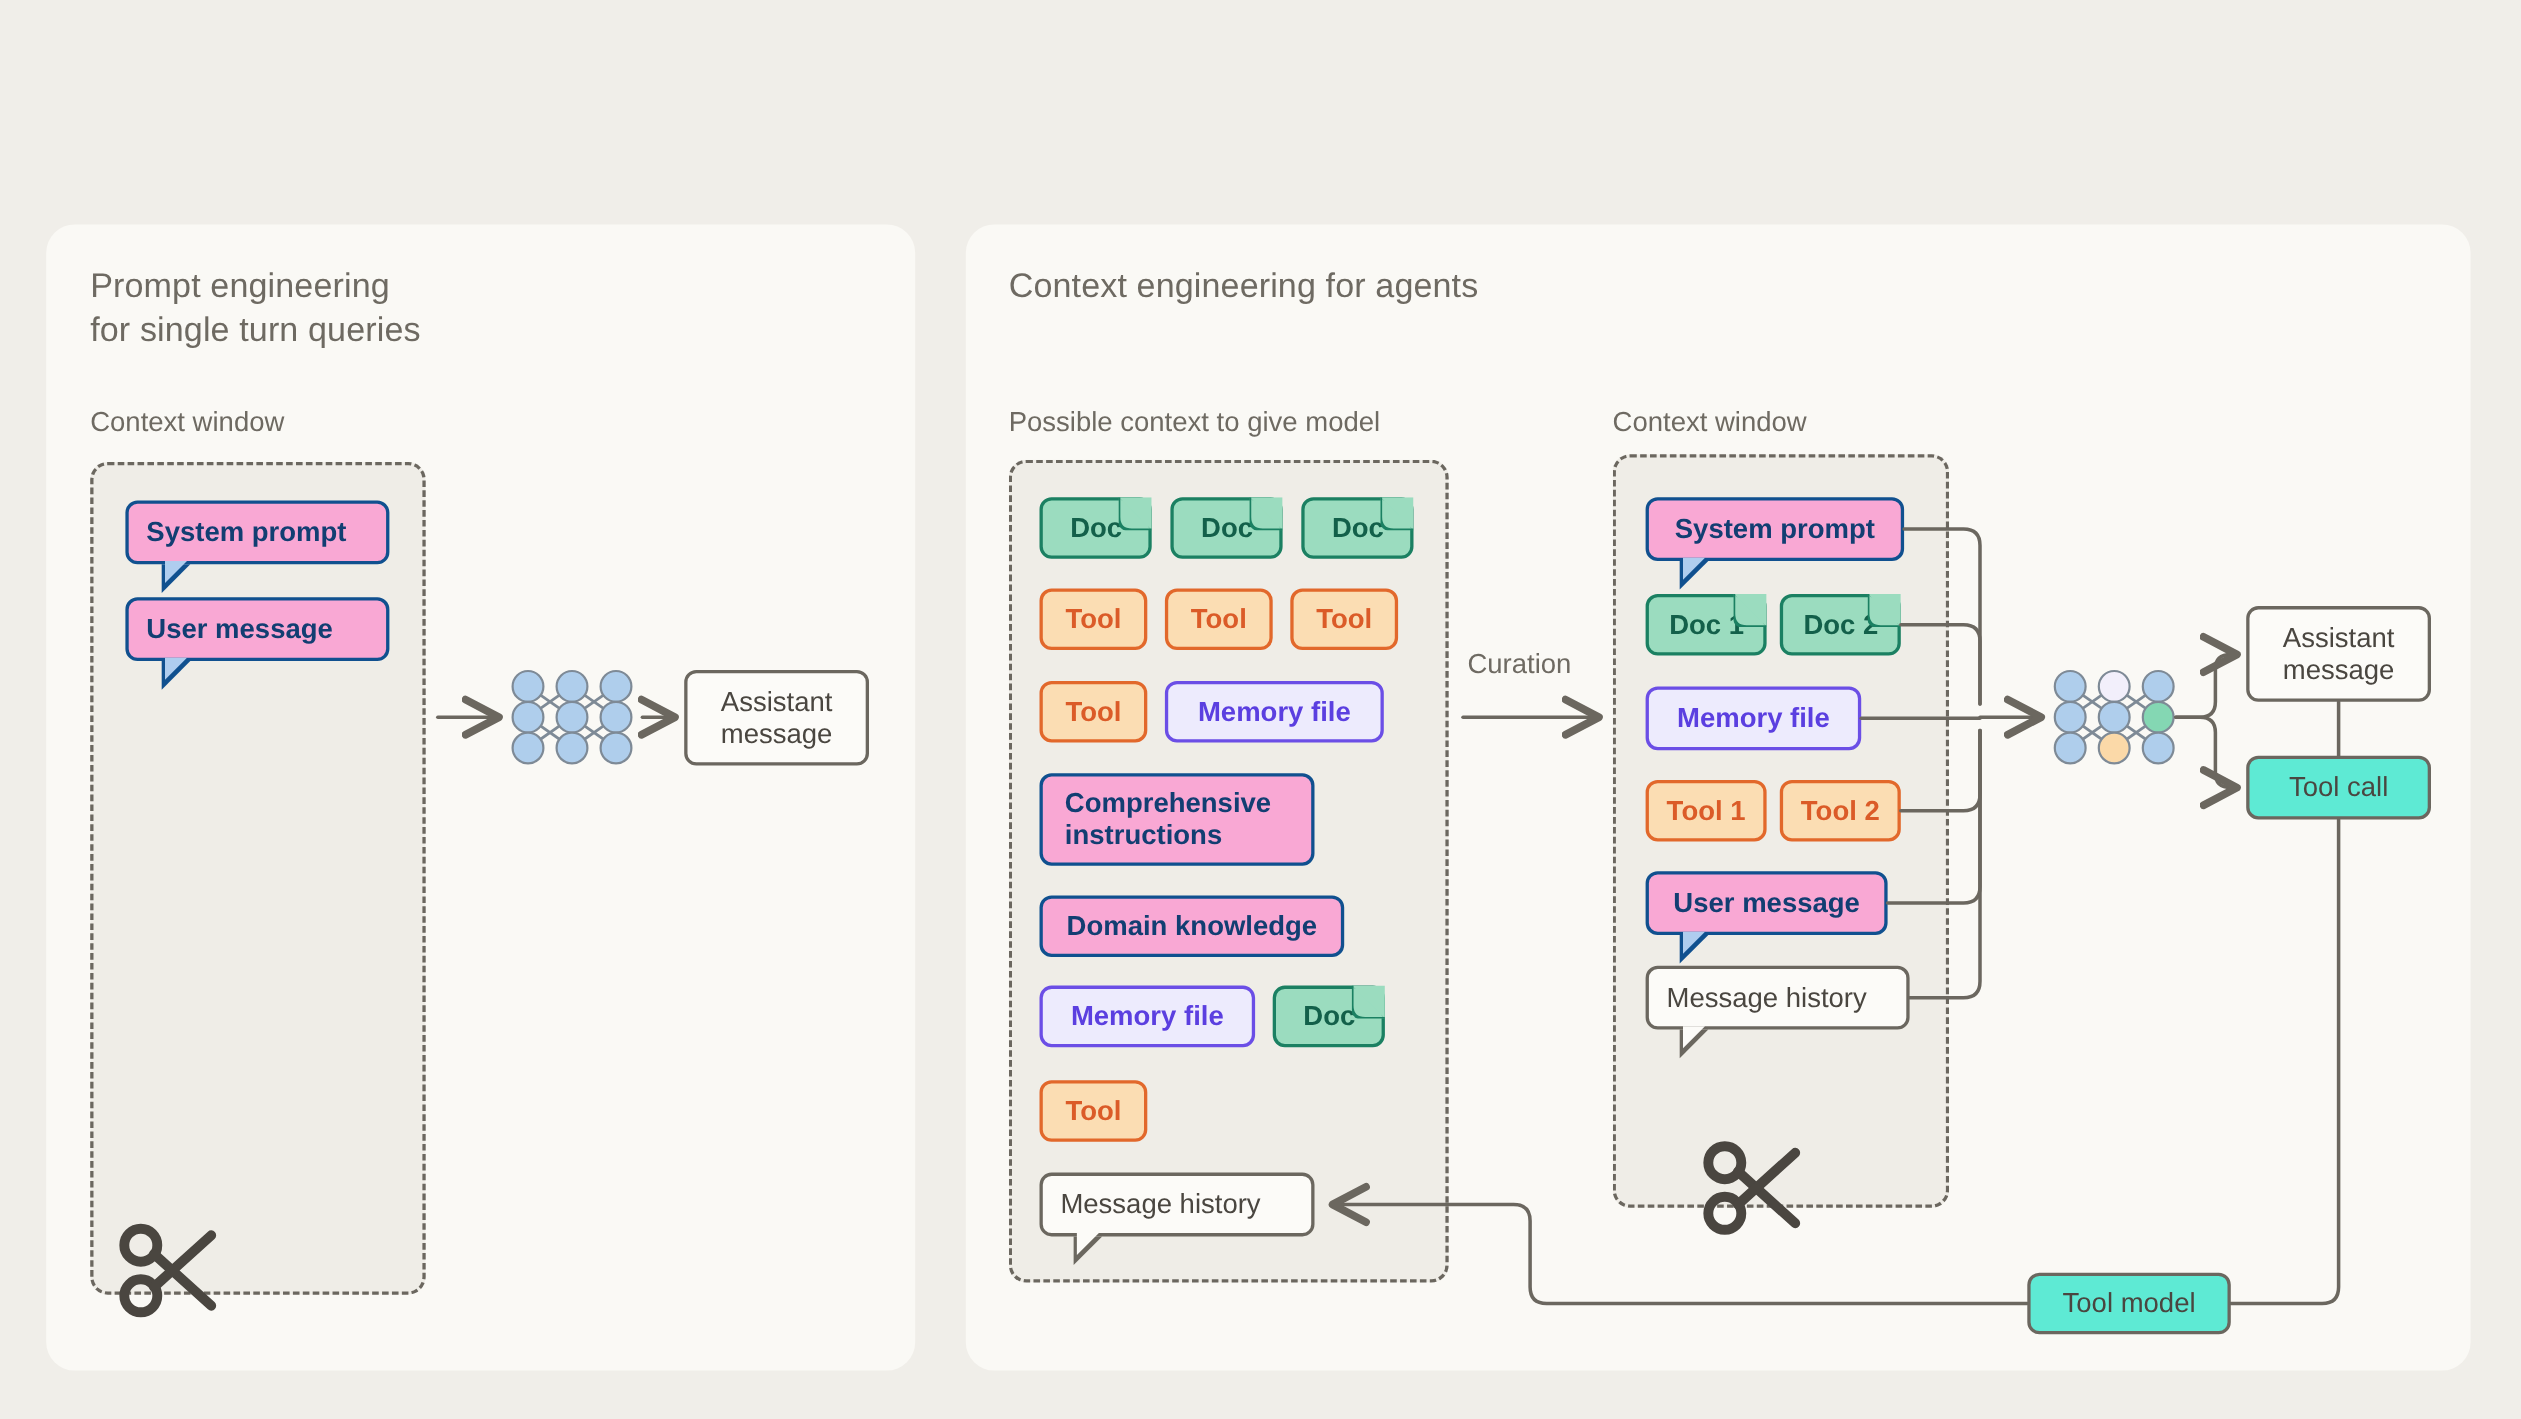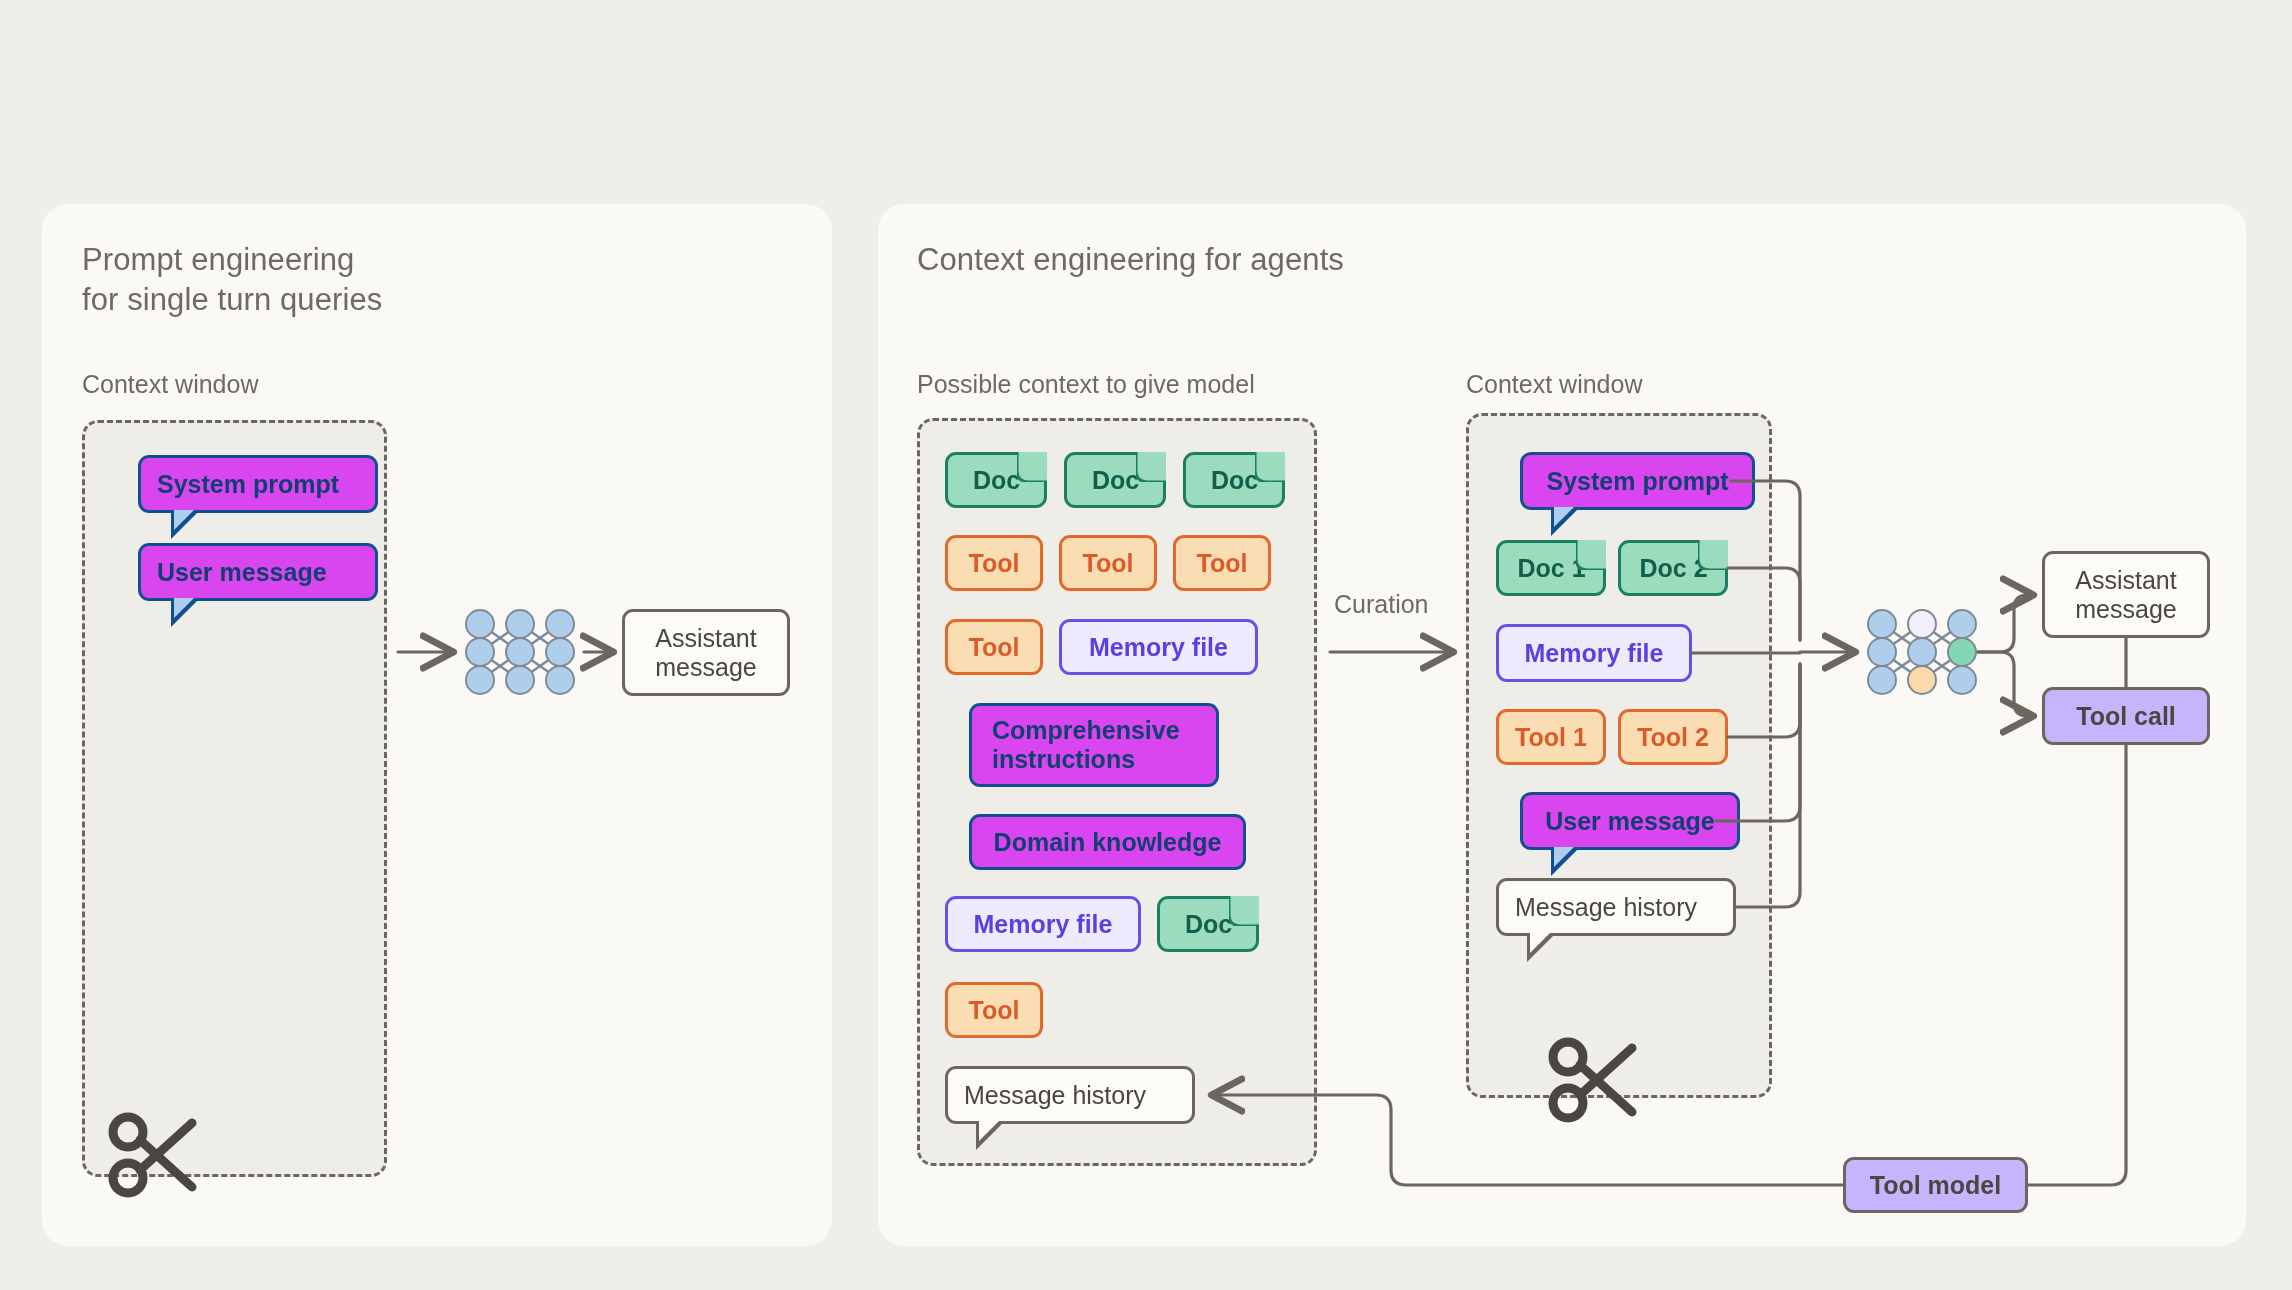--- a/index.html
+++ b/index.html
@@ -41,26 +41,26 @@
 
   
   .chip{
     position:absolute;box-sizing:border-box;border-radius:11px;
     border:3px solid #888;display:flex;align-items:center;
     justify-content:flex-start;font-size:25px;font-weight:bold;
     padding:0 16px;line-height:1.15;white-space:pre-line;
   }
   .chip.center{justify-content:center;}
 
-  .c-blue  {background:#d946ef;border-color:#10508F;color:#123E72;margin-left:24px;}
+  .c-blue  {background:#f9a8d4;border-color:#10508F;color:#123E72;}
   .c-green {background:#9BDCBF;border-color:#1B8062;color:#13604A;padding-left:17px;}
   .c-orange{background:#FBDDB3;border-color:#E2682B;color:#DB5B28;}
   .c-purple{background:#EDEBFD;border-color:#6B4EE6;color:#5B3FE0;}
   .c-white {background:#FCFBF8;border-color:#6B675F;color:#4A4640;font-weight:normal;}
-  .c-tan   {background:#c4b5fd;border-color:#6B675F;color:#4A4640;font-weight:bold;}
+  .c-tan   {background:#5eead4;border-color:#6B675F;color:#4A4640;font-weight:normal;}
 
   
   .tail{position:absolute;width:0;height:0;}
 
   
   .doc-fold{position:absolute;right:-3px;top:-3px;width:30px;height:30px;}
 
   svg.overlay{position:absolute;left:0;top:0;width:2292px;height:1290px;
     pointer-events:none;overflow:visible;}
 

